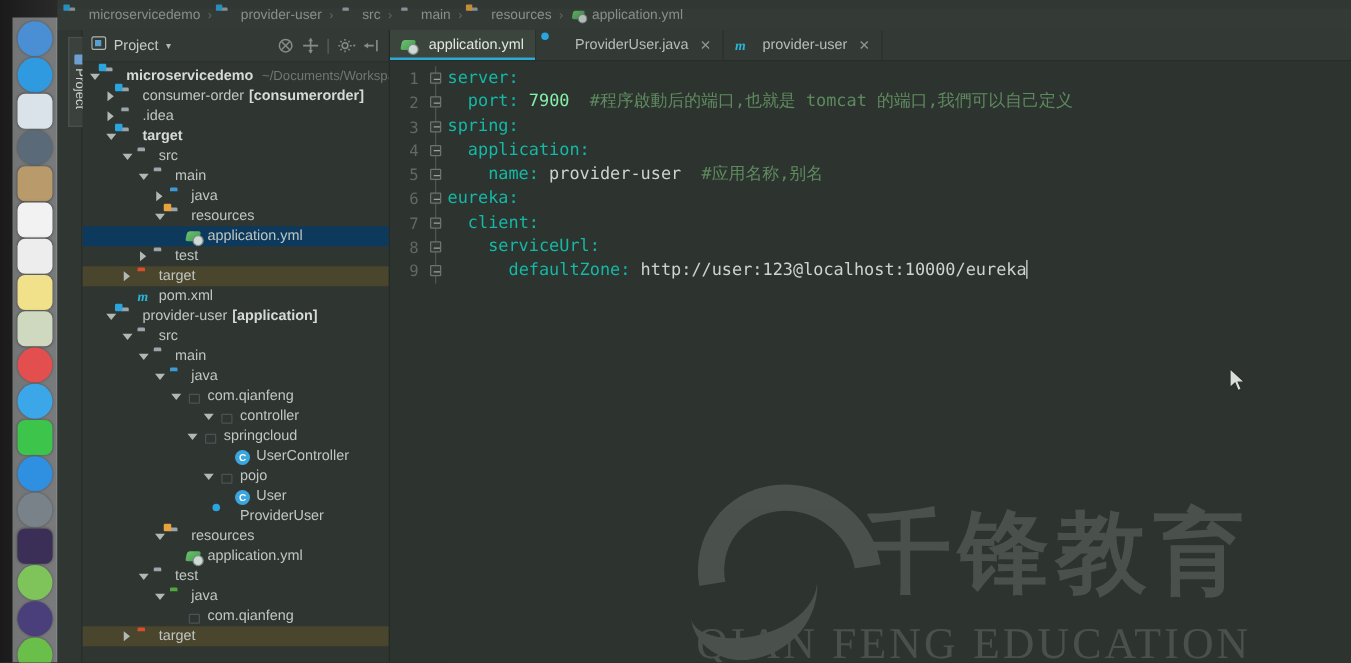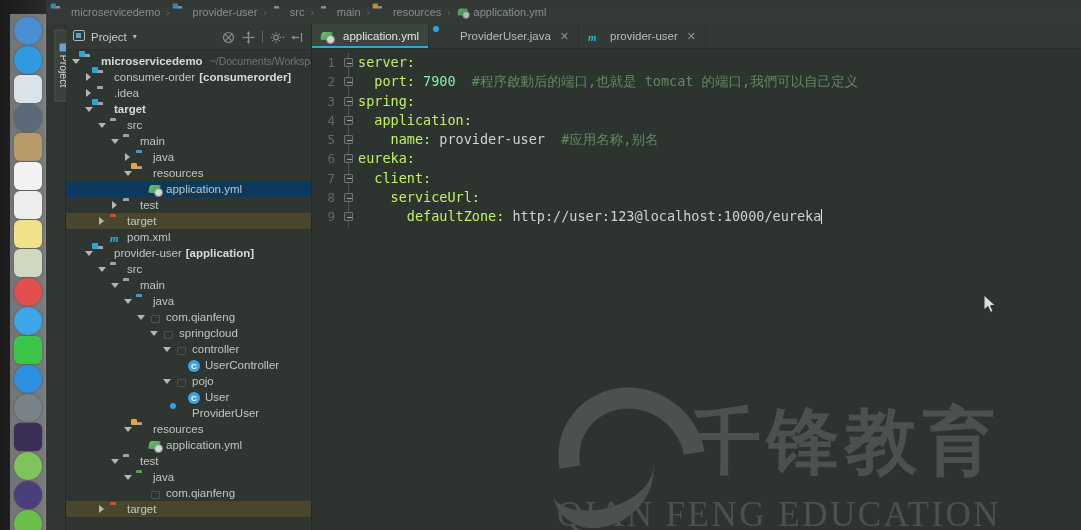--- a/index.html
+++ b/index.html
@@ -300,21 +300,21 @@
   }
   .code {
     flex: 1 1 auto;
     padding-top: 4px;
     line-height: 19.3px;
     white-space: pre;
     color: #c9cec9;
     position: relative;
     padding-left: 2px;
   }
-  .k { color: #bef264; }         
+  .k { color: #14b8a6; }         
   .num { color: #86efac; }        
   .val { color: #cdd3ce; }        
   .cm { color: #5f8a5f; }
   .caret {
     display:inline-block; width:1px; height:15px;
     background:#d8ddd8; vertical-align:-3px;
   }
 
   
   .watermark {
@@ -575,29 +575,29 @@
         <div class="trow" style="padding-left: 58px;">
           <span class="arrow down"></span>
           <span class="ticon"><span class="folder blue"></span></span>
           <span class="tlabel">java</span>
         </div>
         <div class="trow" style="padding-left: 71px;">
           <span class="arrow down"></span>
           <span class="ticon"><span class="pkgicon"></span></span>
           <span class="tlabel">com.qianfeng</span>
         </div>
+        <div class="trow" style="padding-left: 97px;">
+          <span class="arrow down"></span>
+          <span class="ticon"><span class="pkgicon"></span></span>
+          <span class="tlabel">controller</span>
+        </div>
         <div class="trow" style="padding-left: 84px;">
           <span class="arrow down"></span>
           <span class="ticon"><span class="pkgicon"></span></span>
           <span class="tlabel">springcloud</span>
-        </div>
-        <div class="trow" style="padding-left: 97px;">
-          <span class="arrow down"></span>
-          <span class="ticon"><span class="pkgicon"></span></span>
-          <span class="tlabel">controller</span>
         </div>
         <div class="trow" style="padding-left: 110px;">
           <span class="arrow "></span>
           <span class="ticon">
             <span class="classicon">C</span>
           </span>
           <span class="tlabel">UserController</span>
         </div>
         <div class="trow" style="padding-left: 97px;">
           <span class="arrow down"></span>

